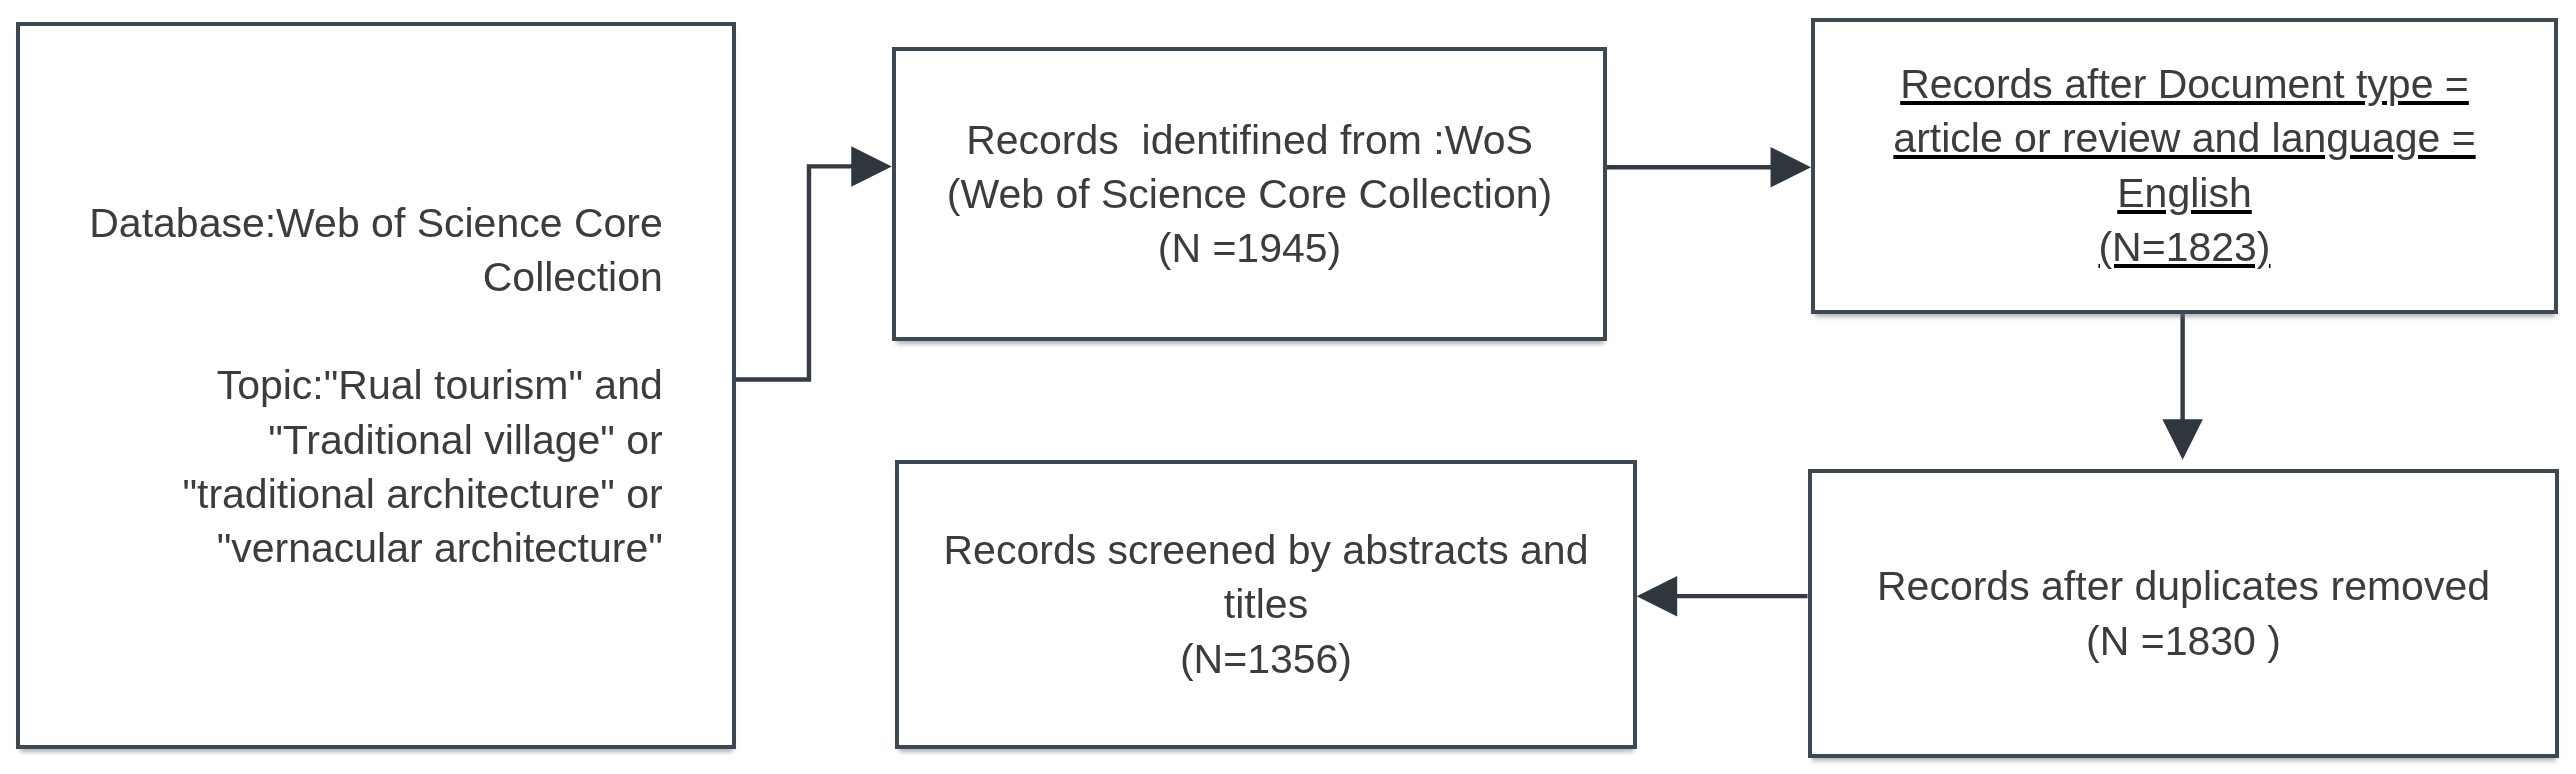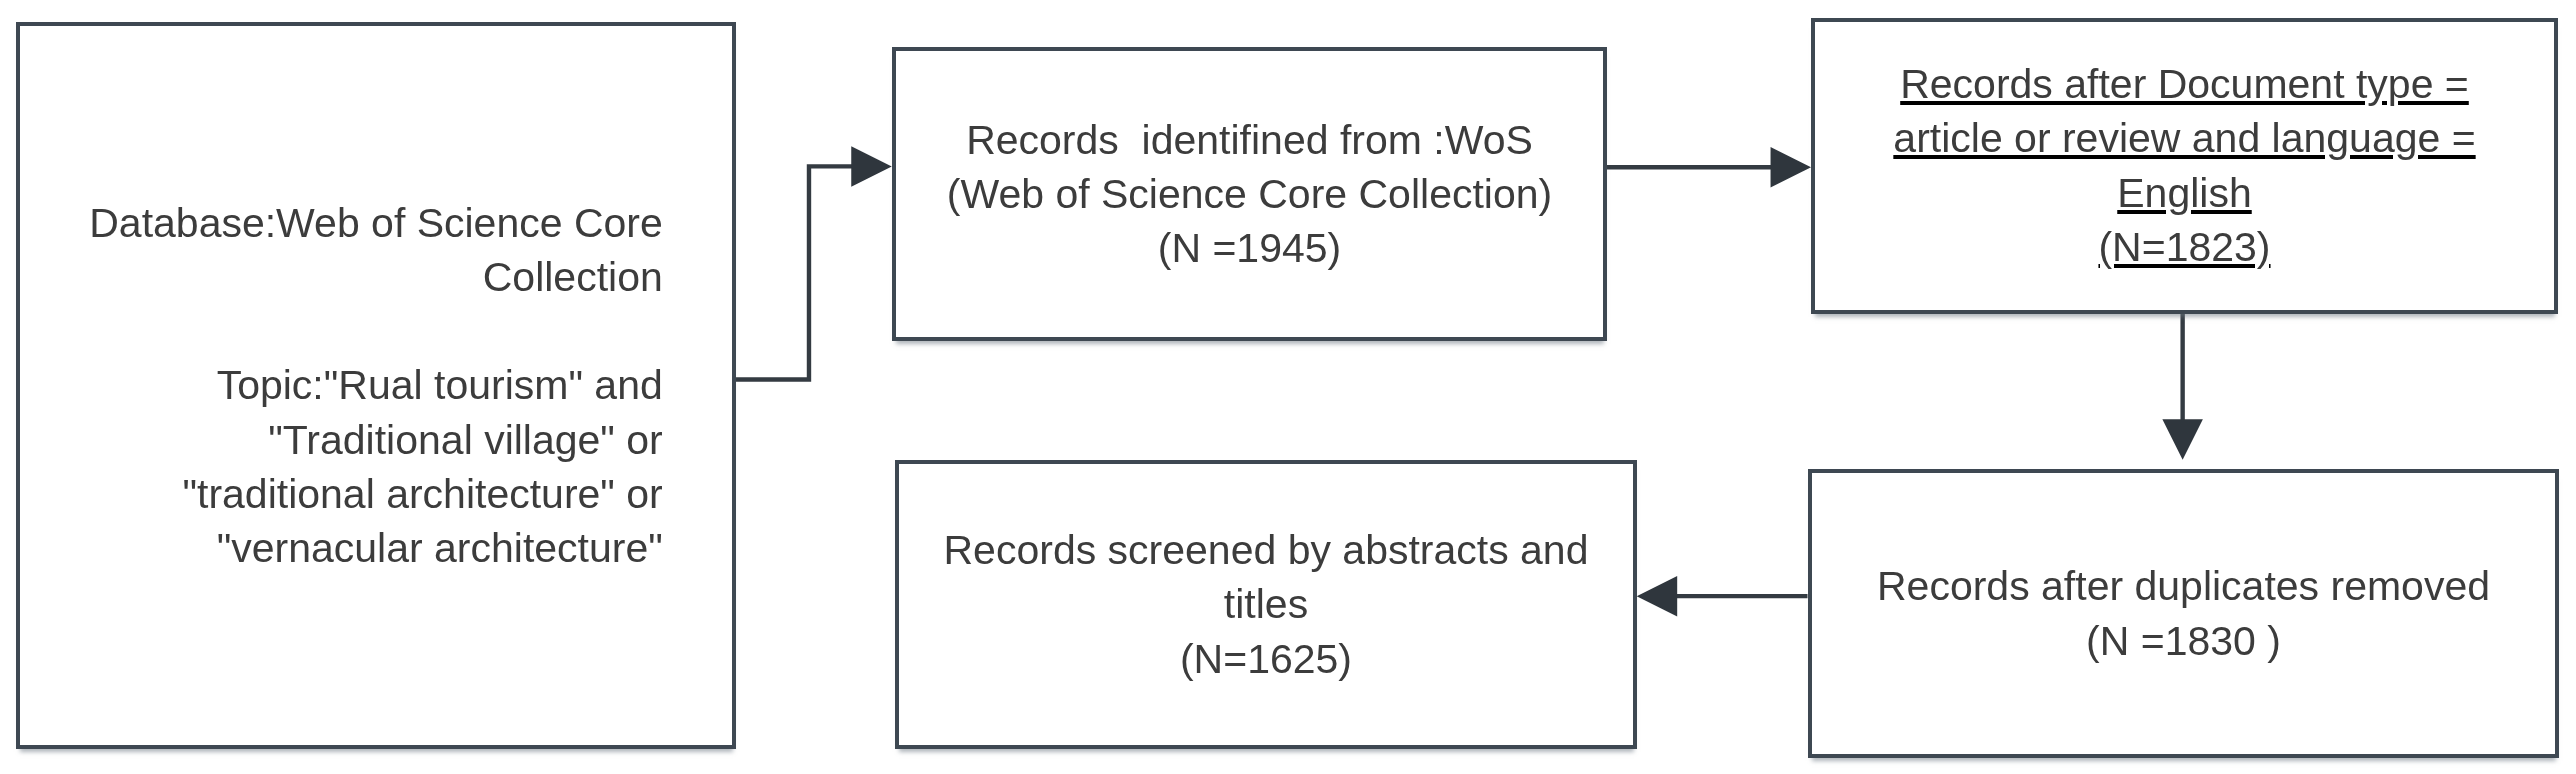--- a/index.html
+++ b/index.html
@@ -101,17 +101,17 @@
   </div>
 
   <div class="node node-dedup">
     <div class="node-text">Records after duplicates removed
 (N =1830 )</div>
   </div>
 
   <div class="node node-screened">
     <div class="node-text">Records screened by abstracts and
 titles
-(N=1625)</div>
+(N=1356)</div>
   </div>
 
 </div>
 
 
 </body></html>

